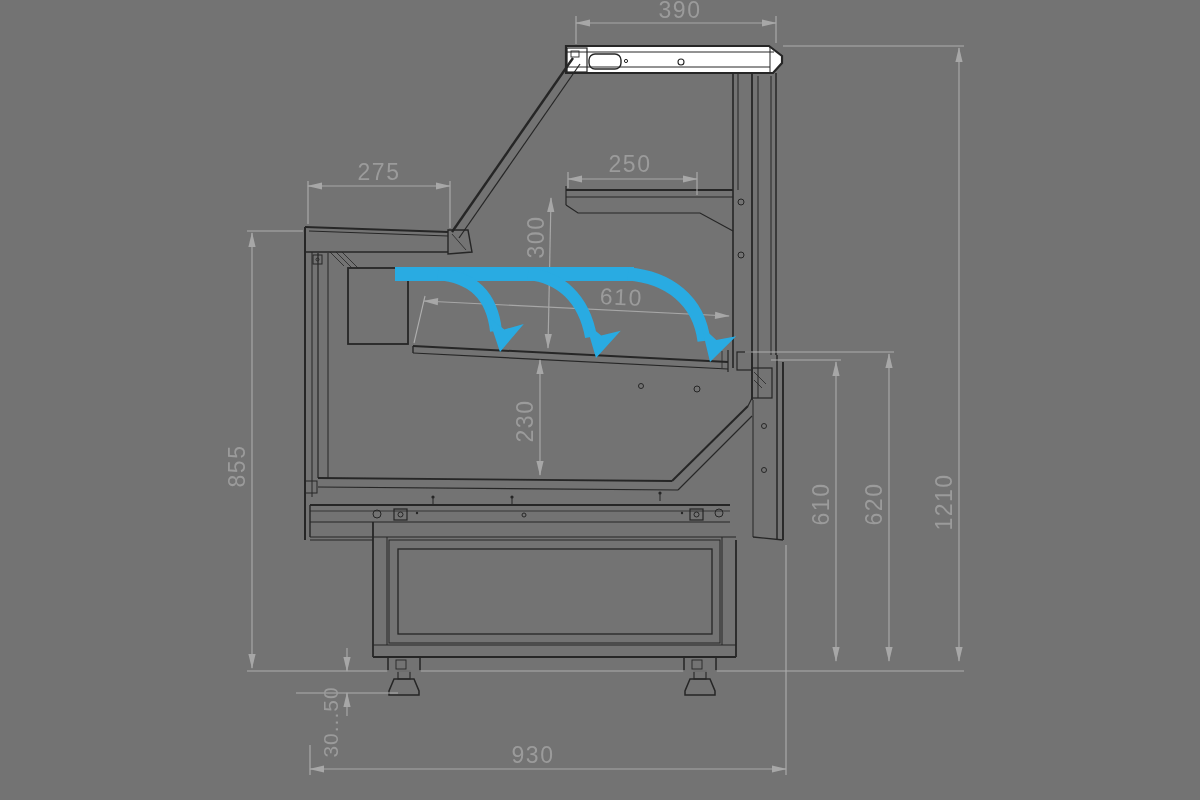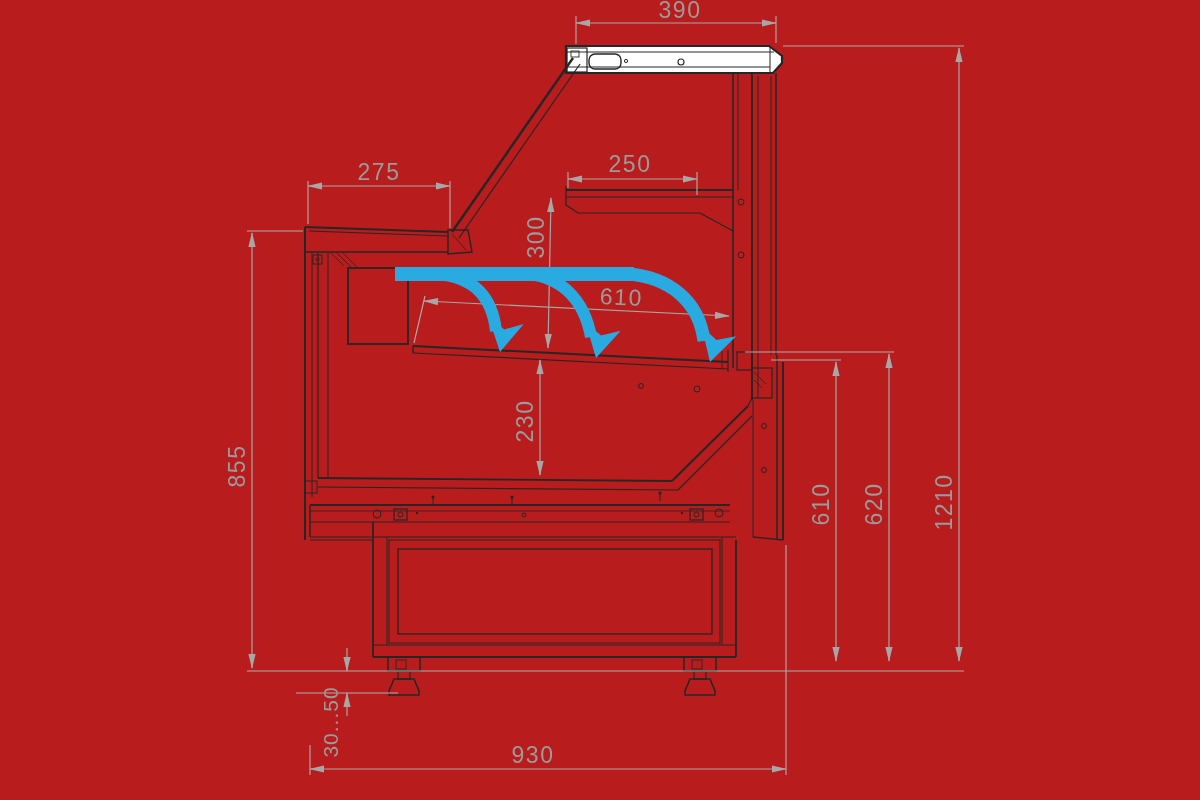--- a/index.html
+++ b/index.html
@@ -1,16 +1,16 @@
 <!DOCTYPE html>
 <html><head>
 <meta charset="utf-8">
 <style>
   html,body{margin:0;padding:0;background:#ffffff;}
-  .stage{position:relative;width:1200px;height:800px;background:#b91c1c;overflow:hidden;}
+  .stage{position:relative;width:1200px;height:800px;background:#737373;overflow:hidden;}
   svg{position:absolute;left:0;top:0;}
   .dim-text{
     font-family:"Liberation Sans",sans-serif;
     font-size:23px;
     fill:#9b9b9b;
     letter-spacing:1.5px;
   }
   .dim-text-small{
     font-family:"Liberation Sans",sans-serif;
     font-size:21px;

